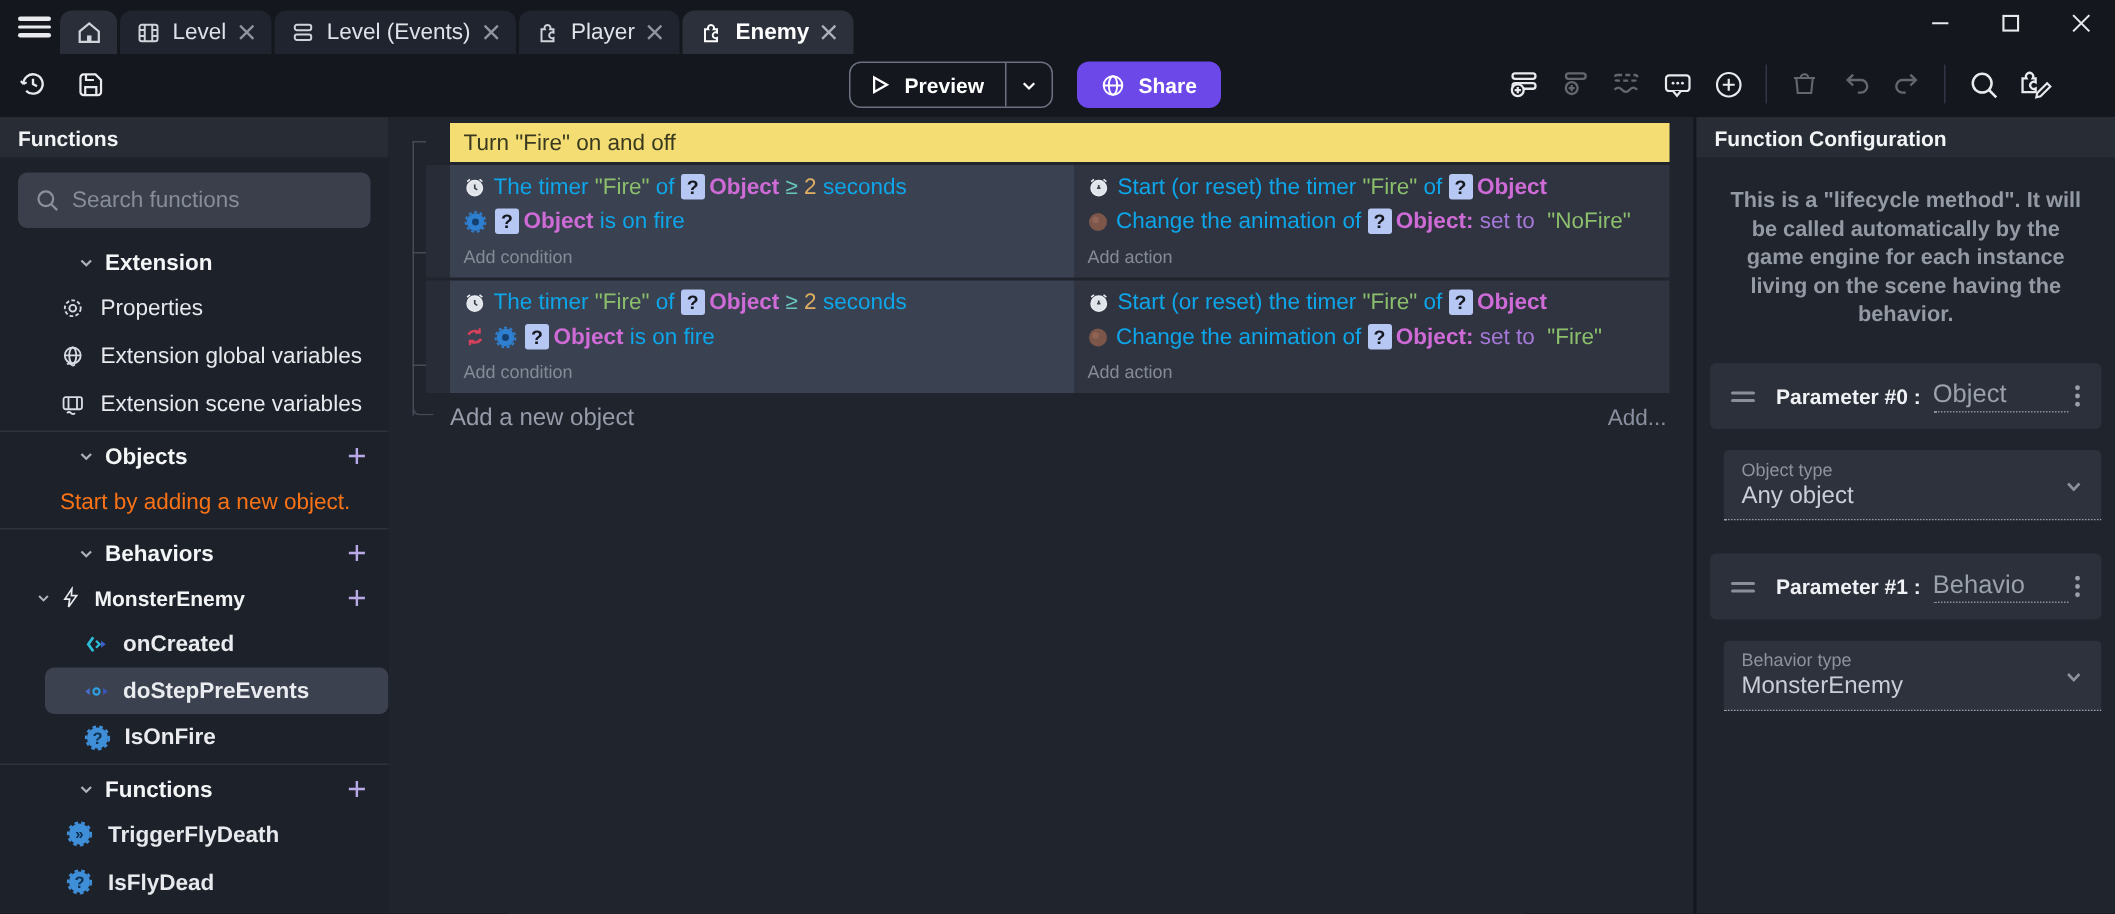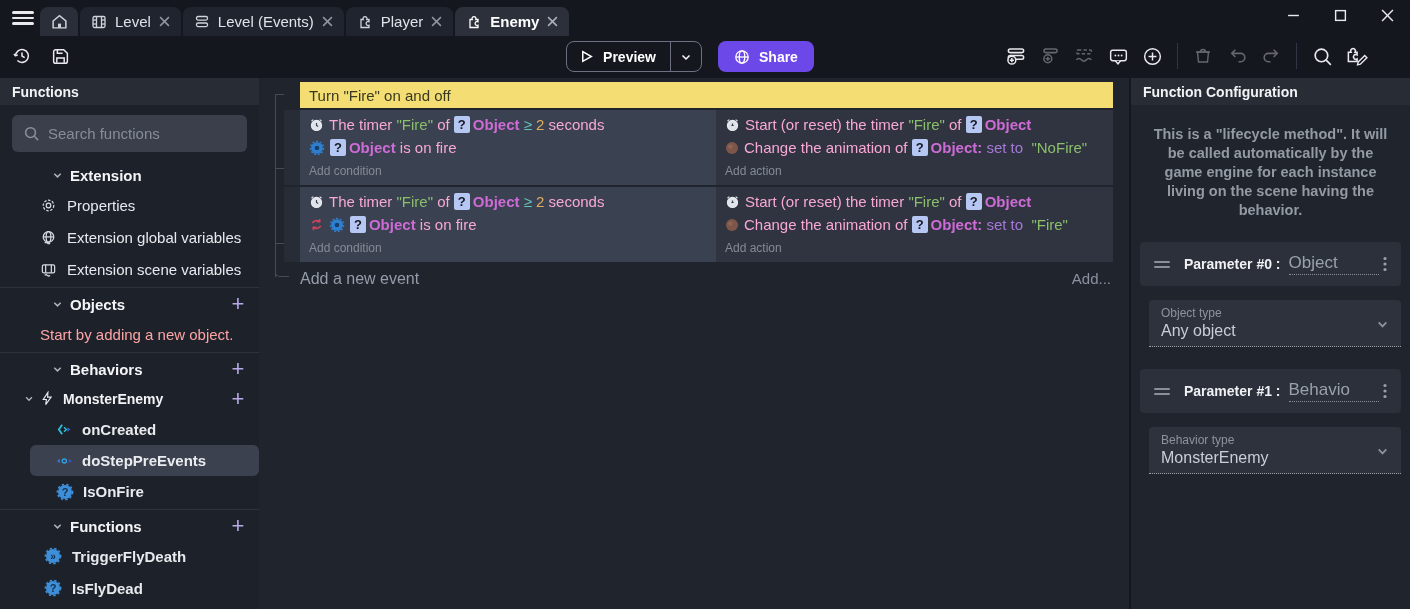--- a/index.html
+++ b/index.html
@@ -66,21 +66,21 @@
     border-left:1px solid #454b57; border-bottom:1px solid #454b57; border-bottom-left-radius:5px; }
   .comment { position:absolute; left:41px; top:4px; width:813px; height:26px; background:#f4de74;
     color:#39391f; font-size:15px; display:flex; align-items:center; padding:0 9px; }
   .evrow { position:absolute; left:25px; width:829px; display:flex; }
   .evrow .gutter { width:16px; background:#272c36; }
   .evrow .conds { width:416px; background:#3a4150; padding:3px 0 3px 9px; }
   .evrow .acts { flex:1; background:#2f3440; padding:3px 0 3px 9px; }
   .eline { height:23px; display:flex; align-items:center; font-size:15px; }
   .eline .ic { display:flex; margin-right:5px; }
   .seg { white-space:pre; }
-  .t-white { color:#f9a8d4; }
+  .t-white { color:#0ea5e9; }
   .t-green { color:#8cbf6b; }
   .t-purple { color:#ce6bd6; font-weight:bold; }
   .t-teal { color:#68c5bd; }
   .t-orange { color:#dfae63; }
   .t-setto { color:#a678d8; }
   .obj-badge { display:inline-block; background:#b7c7f3; color:#15181f; font-weight:bold; font-size:13px;
     line-height:17px; padding:0 4px; border-radius:2px; margin-right:3px; }
   .addlink { color:#858b96; font-size:12px; cursor:pointer; }
   .add-event { position:absolute; left:41px; top:192px; color:#969caa; font-size:16px; cursor:pointer; }
   .add-more { position:absolute; right:18px; top:192px; color:#8a90a0; font-size:15px; cursor:pointer; }
@@ -379,21 +379,21 @@
   <div class="sdiv"></div>
   <div class="sec-head">
     <span class="chv">
       <svg width="11" height="11" viewBox="0 0 12 12" fill="none" stroke="#aeb3bd" stroke-width="1.6">
           <path d="M2.5 4 L6 7.5 L9.5 4"></path>
         </svg>
     </span>
     <span class="lbl">Objects</span>
     <span class="plus">+</span>
   </div>
-  <div class="side-item" style="color:#fca5a5;">
+  <div class="side-item" style="color:#f97316;">
     <span>Start by adding a new object.</span>
   </div>
 
   <div class="sdiv"></div>
   <div class="sec-head">
     <span class="chv">
       <svg width="11" height="11" viewBox="0 0 12 12" fill="none" stroke="#aeb3bd" stroke-width="1.6">
           <path d="M2.5 4 L6 7.5 L9.5 4"></path>
         </svg>
     </span>
@@ -629,21 +629,21 @@
           <span class="obj-badge">?</span>
           <span class="seg t-purple">Object</span>
           <span class="seg t-purple">:</span>
           <span class="seg t-setto"> set to </span>
           <span class="seg t-green"> "Fire"</span>
       </div>
       <div class="eline addlink">Add action</div>
     </div>
   </div>
 
-  <div class="add-event">Add a new event</div>
+  <div class="add-event">Add a new object</div>
   <div class="add-more">Add...</div>
 </div>
 
 <div class="rightpanel">
   <div class="panel-head">Function Configuration</div>
   <div class="desc">This is a "lifecycle method". It will be called automatically by the game engine for each instance living on the scene having the behavior.</div>
 
   <div class="param-card">
     <span class="drag">
         <span></span>

